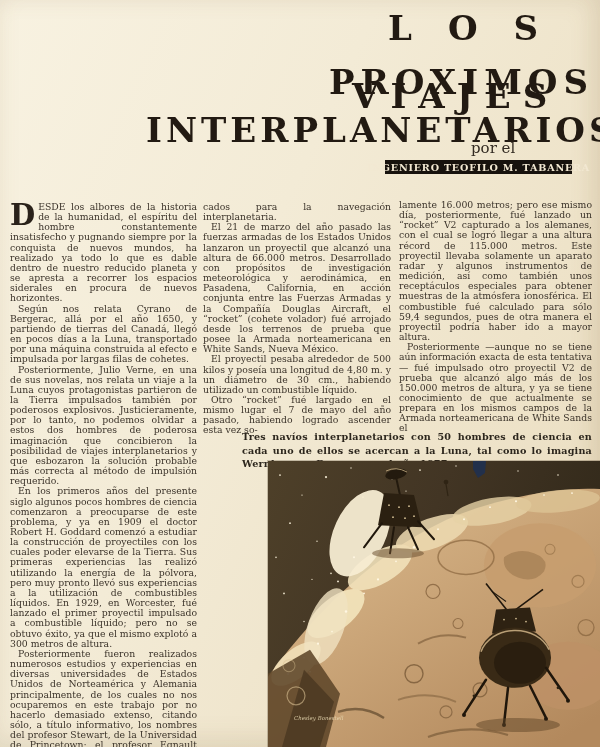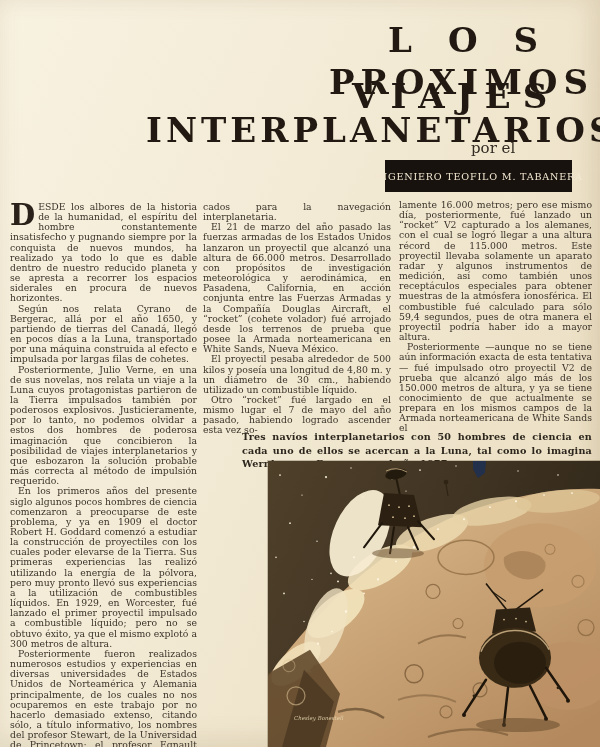--- a/index.html
+++ b/index.html
@@ -8,31 +8,31 @@
     position:relative;width:600px;height:747px;overflow:hidden;margin:0 auto;
     background:linear-gradient(115deg,#f8f2e1 0%,#f3ebd6 40%,#eee3c9 72%,#e9dcbf 100%);
     box-shadow:inset -10px 0 22px rgba(130,95,55,.10), inset 0 -12px 24px rgba(130,95,55,.07);
   }
   
   .title-line{
     position:absolute;white-space:nowrap;
     font-family:"DejaVu Serif","Liberation Serif",serif;font-weight:bold;
     font-size:34px;color:#221a12;
   }
-  #t-line1{top:20px;left:388px;letter-spacing:36px;}
+  #t-line1{top:8px;left:388px;letter-spacing:36px;}
   #t-line2{top:42px;left:329px;letter-spacing:6px;margin-top:20px;}
   #t-line3{top:76px;left:352px;letter-spacing:12px;}
   #t-line4{top:110px;left:146px;letter-spacing:4px;}
   .byline{
     position:absolute;top:139px;left:471px;font-size:15px;color:#332b22;
   }
   .author-box{
-    position:absolute;top:160px;left:385px;width:187px;height:32px;
+    position:absolute;top:160px;left:385px;width:187px;height:14px;
     background:#17120d;color:#f2e8d2;display:flex;align-items:center;justify-content:center;
-    font-size:9.6px;font-weight:normal;letter-spacing:.8px;white-space:nowrap;
+    font-size:9.6px;font-weight:bold;letter-spacing:.8px;white-space:nowrap;
   }
   
   .col{
     position:absolute;text-align:justify;color:#3b332a;
     font-size:9.3px;line-height:10.15px;
     font-family:"DejaVu Serif","Liberation Serif",serif;
   }
   #col-left{top:202px;left:10px;width:187px;height:524px;}
   #col-middle{top:202px;left:203px;width:188px;height:205px;}
   #col-right{top:200px;left:399px;width:193px;height:215px;}

